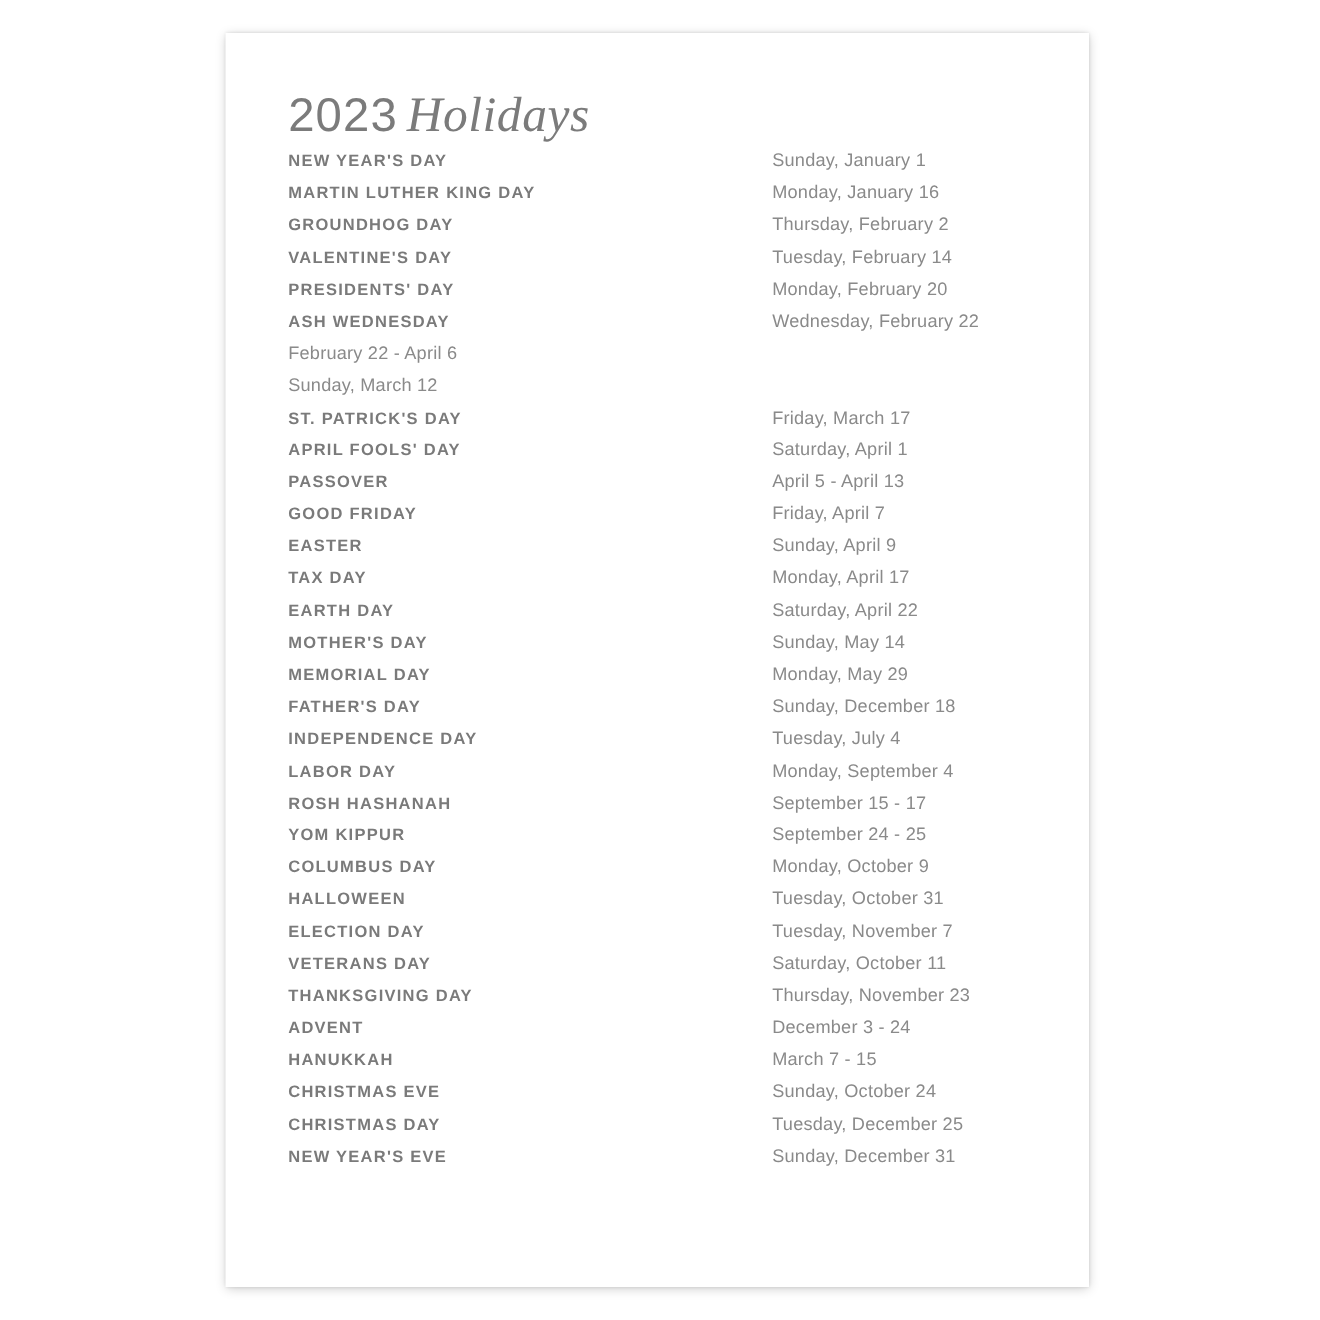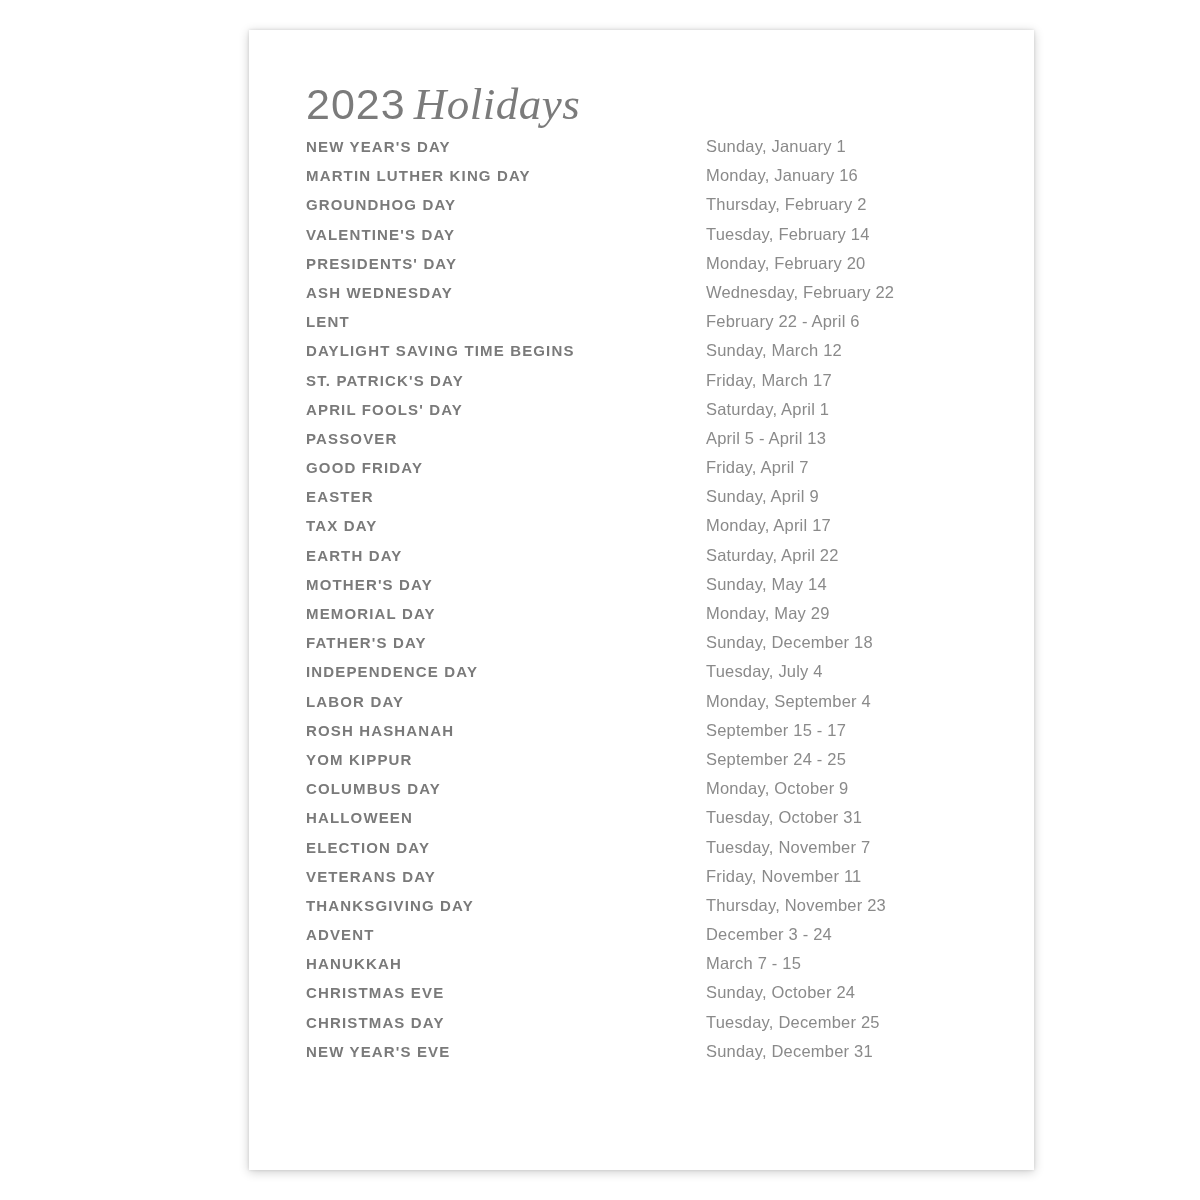--- a/index.html
+++ b/index.html
@@ -20,21 +20,20 @@
   }
 
   .sheet {
     position: absolute;
     left: 205px;
     top: 30px;
     width: 785px;
     height: 1140px;
     background: #ffffff;
     box-shadow: 0 2px 10px rgba(0,0,0,0.20), 0 0 3px rgba(0,0,0,0.12);
-    margin-left: 44px;
   }
 
   .title-block {
     position: absolute;
     left: 57px;
     top: 48px;
     white-space: nowrap;
   }
 
   .title-year {
@@ -59,20 +58,21 @@
     position: absolute;
     left: 57px;
     top: 107px;
     width: 680px;
   }
 
   .row {
     display: flex;
     align-items: baseline;
     height: 29.2px;
+    gap: 40px;
   }
 
   .holiday-name {
     width: 400px;
     flex: 0 0 400px;
     font-family: "Liberation Sans", sans-serif;
     font-size: 15px;
     font-weight: bold;
     letter-spacing: 1.15px;
     color: #7a7a7a;
@@ -119,25 +119,23 @@
       </div>
       <div class="row">
         <span class="holiday-name">Presidents' Day</span>
         <span class="holiday-date">Monday, February 20</span>
       </div>
       <div class="row">
         <span class="holiday-name">Ash Wednesday</span>
         <span class="holiday-date">Wednesday, February 22</span>
       </div>
       <div class="row">
-        <span class="holiday-name">Lent</span>
         <span class="holiday-date">February 22 - April 6</span>
       </div>
       <div class="row">
-        <span class="holiday-name">Daylight Saving Time Begins</span>
         <span class="holiday-date">Sunday, March 12</span>
       </div>
       <div class="row">
         <span class="holiday-name">St. Patrick's Day</span>
         <span class="holiday-date">Friday, March 17</span>
       </div>
       <div class="row">
         <span class="holiday-name">April Fools' Day</span>
         <span class="holiday-date">Saturday, April 1</span>
       </div>
@@ -196,21 +194,21 @@
       <div class="row">
         <span class="holiday-name">Halloween</span>
         <span class="holiday-date">Tuesday, October 31</span>
       </div>
       <div class="row">
         <span class="holiday-name">Election Day</span>
         <span class="holiday-date">Tuesday, November 7</span>
       </div>
       <div class="row">
         <span class="holiday-name">Veterans Day</span>
-        <span class="holiday-date">Friday, November 11</span>
+        <span class="holiday-date">Saturday, October 11</span>
       </div>
       <div class="row">
         <span class="holiday-name">Thanksgiving Day</span>
         <span class="holiday-date">Thursday, November 23</span>
       </div>
       <div class="row">
         <span class="holiday-name">Advent</span>
         <span class="holiday-date">December 3 - 24</span>
       </div>
       <div class="row">

